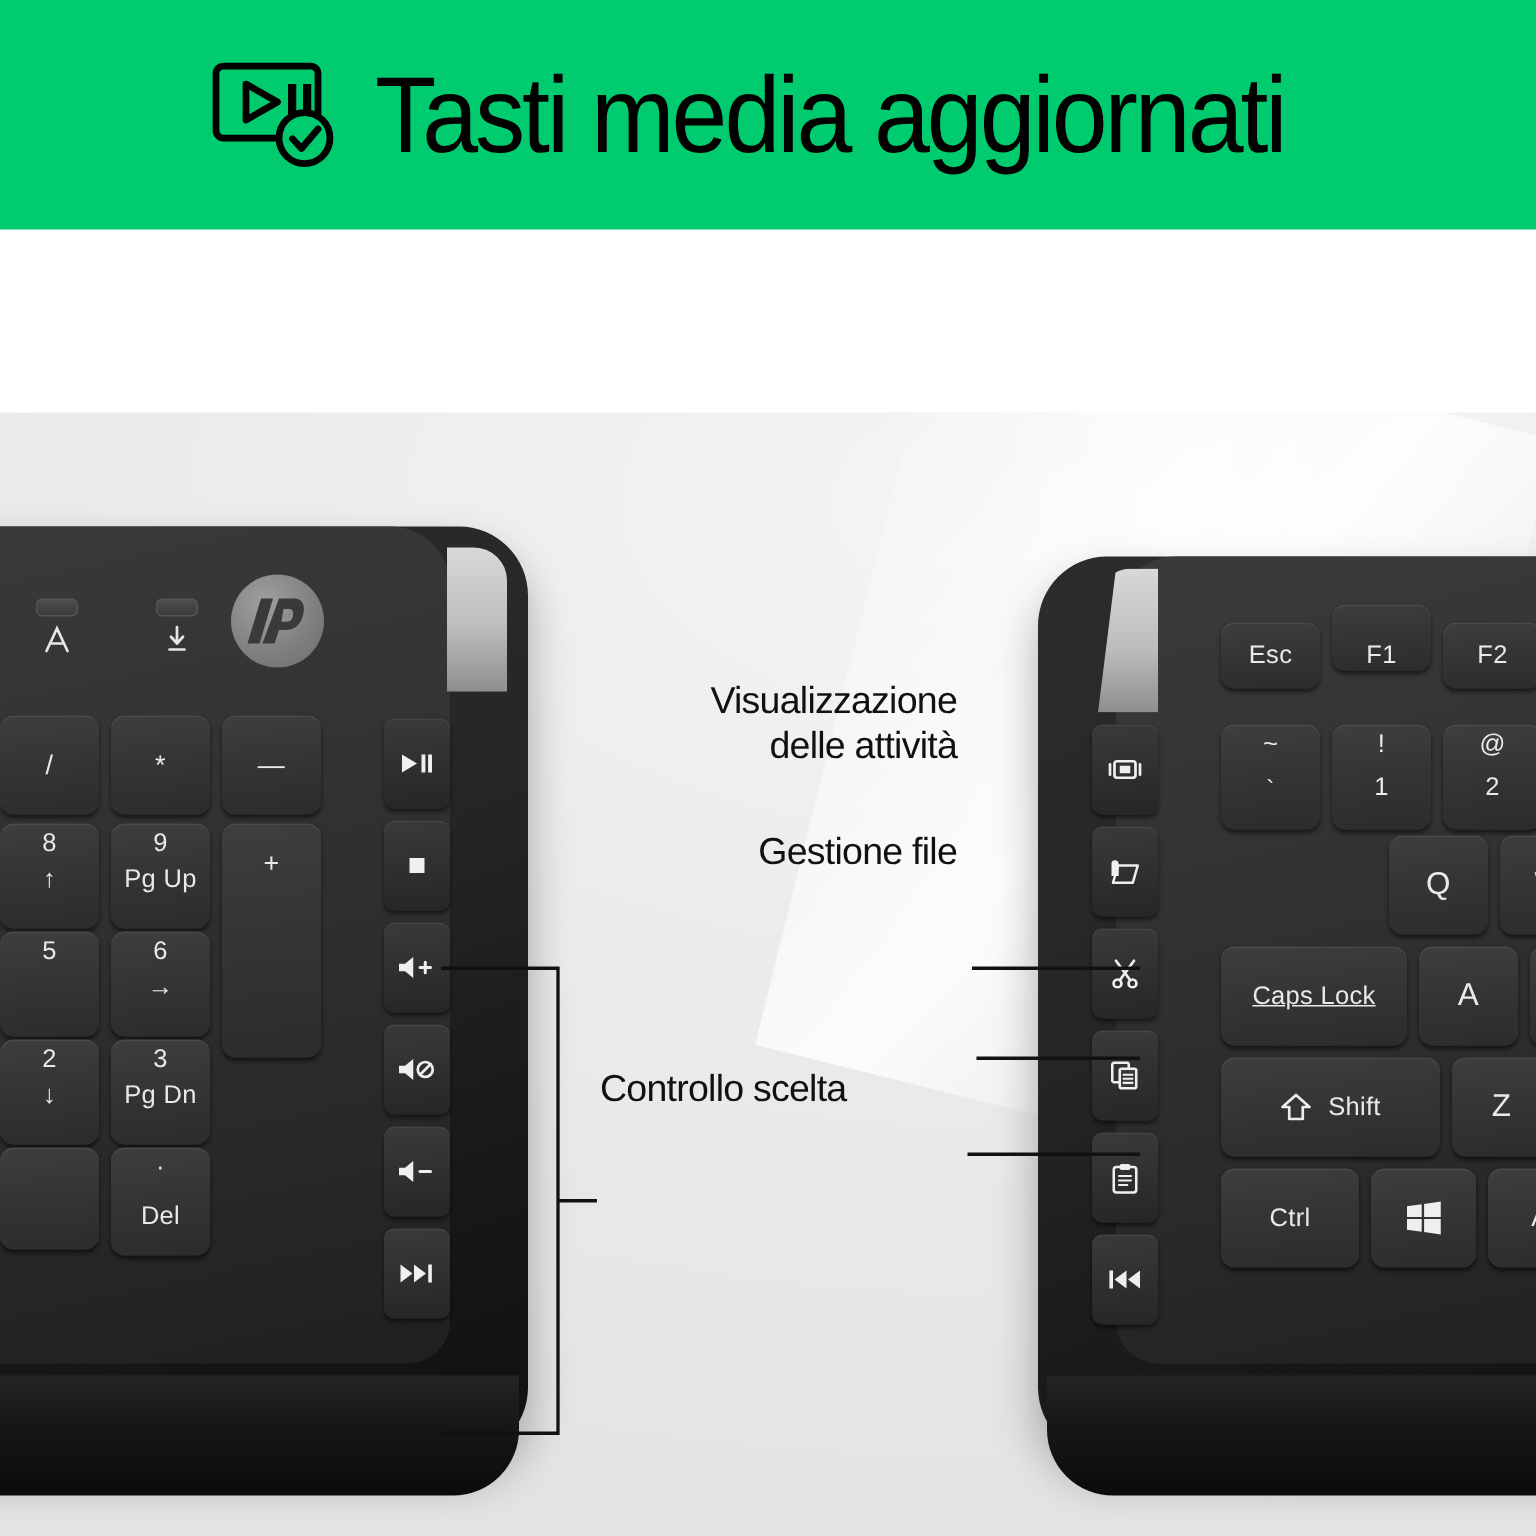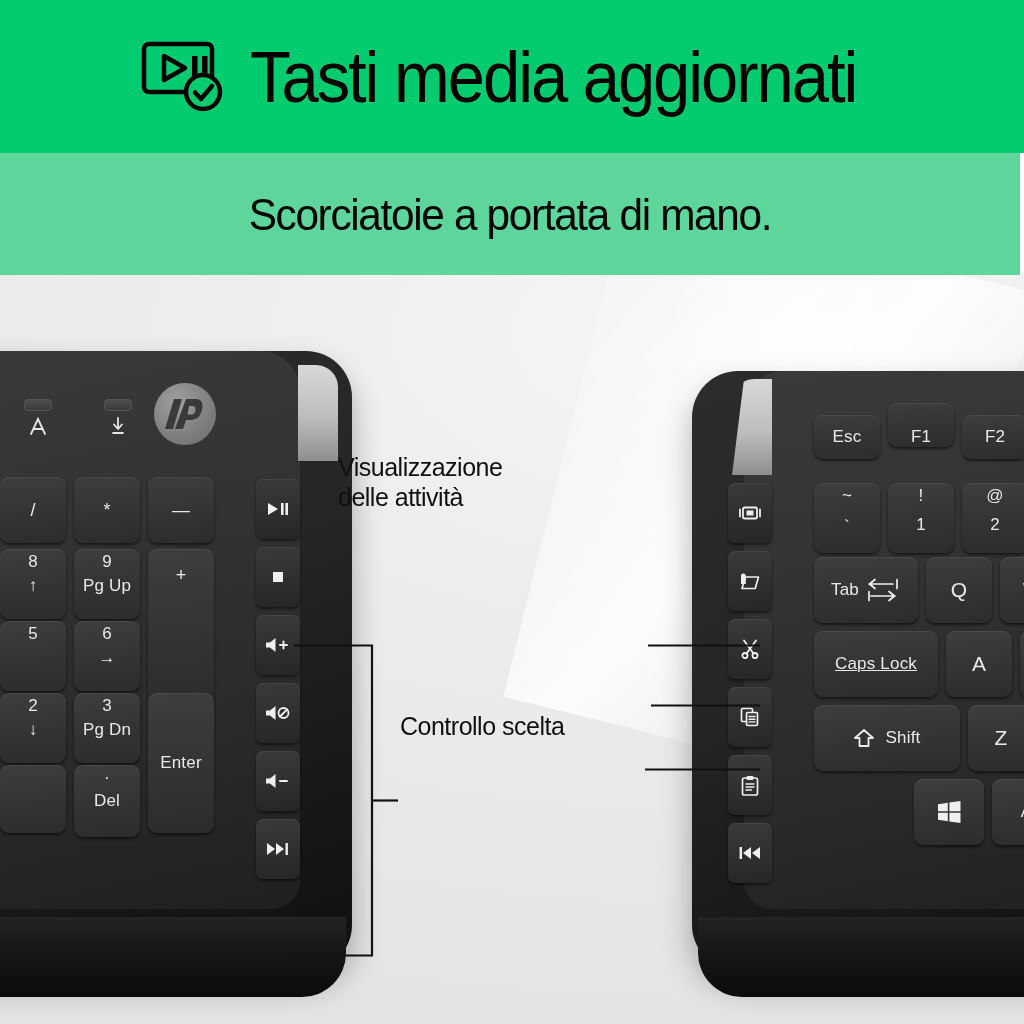--- a/index.html
+++ b/index.html
@@ -131,21 +131,21 @@
     box-shadow:0 2px 3px rgba(0,0,0,.5), inset 0 1px 0 rgba(255,255,255,.06);
     display:flex;align-items:center;justify-content:center;
   }
   .skey svg{display:block;}
 
   
   .callout-label{
     position:absolute;color:#111;font-size:25px;line-height:1.18;
     letter-spacing:-.5px;white-space:pre-line;
   }
-  .callout-label.right-align{}
+  .callout-label.right-align{text-align:right;}
   .lines{position:absolute;left:0;top:0;width:1024px;height:1024px;pointer-events:none;}
 </style>
 </head>
 <body>
 
 <div class="stage">
 
   <div class="band-primary">
     <div class="headline-wrap">
       <svg class="media-badge-icon" viewBox="0 0 88 74">
@@ -153,23 +153,20 @@
         <path d="M24 16 L45 28 L24 40 Z" fill="none" stroke="#000" stroke-width="4.5" stroke-linejoin="round"></path>
         <rect x="52" y="16" width="5.5" height="24" fill="#000"></rect>
         <rect x="62" y="16" width="5.5" height="24" fill="#000"></rect>
         <circle cx="63" cy="52" r="17" fill="#00cb6e" stroke="#000" stroke-width="4.5"></circle>
         <path d="M55 52.5 L61 59 L72 46" fill="none" stroke="#000" stroke-width="4.5" stroke-linecap="round" stroke-linejoin="round"></path>
       </svg>
       <div class="headline">Tasti media aggiornati</div>
     </div>
   </div>
 
-  <div class="band-secondary">
-    <div class="subline">Scorciatoie a portata di mano.</div>
-  </div>
 
   <div class="photo">
     <div class="bg-sheen"></div>
     <div class="bg-sheen2"></div>
 
     <div class="kb kb-left">
       <div class="kb-base"></div>
       <div class="kb-skirt"></div>
       <div class="kb-deck"></div>
       <div class="bezel-accent"></div>
@@ -229,30 +226,27 @@
       </div>
 
       <div class="key dual" style="left:168px;top:342px;width:66px;height:66px;">
         <span class="k-top">2</span>
         <span class="k-bot">↓</span>
       </div>
       <div class="key dual" style="left:242px;top:342px;width:66px;height:66px;">
         <span class="k-top">3</span>
         <span class="k-bot">Pg Dn</span>
       </div>
-      <div class="key" style="left:316px;top:342px;width:66px;height:140px;">
-        <span class="key-label-sm">Enter</span>
-      </div>
 
       <div class="key" style="left:168px;top:414px;width:66px;height:68px;">
         <span></span>
       </div>
       <div class="key dual" style="left:242px;top:414px;width:66px;height:68px;">
         <span class="k-top">·</span>
-        <span class="k-bot" style="margin-top:4px;">Del</span>
+        <span class="k-bot" style="margin-top:14px;">Del</span>
       </div>
 
       <div class="skey" style="left:424px;top:128px;">
         <svg width="22" height="14" viewBox="0 0 22 14">
           <path d="M1 1 L11 7 L1 13 Z" fill="#efefef"></path>
           <rect x="14" y="1" width="2.6" height="12" fill="#efefef"></rect>
           <rect x="18.4" y="1" width="2.6" height="12" fill="#efefef"></rect>
         </svg>
       </div>
       <div class="skey" style="left:424px;top:196px;">
@@ -352,27 +346,20 @@
       </div>
       <div class="key dual" style="left:196px;top:112px;width:66px;height:66px;">
         <span class="k-top">!</span>
         <span class="k-bot" style="margin-top:10px;">1</span>
       </div>
       <div class="key dual" style="left:270px;top:112px;width:66px;height:66px;">
         <span class="k-top">@</span>
         <span class="k-bot" style="margin-top:10px;">2</span>
       </div>
 
-      <div class="key" style="left:122px;top:186px;width:104px;height:66px;gap:8px;">
-        <span class="key-label-sm">Tab</span>
-        <svg width="34" height="26" viewBox="0 0 34 26">
-          <path d="M2 7 L26 7 M8 2.5 L2.5 7 L8 11.5 M30 2.5 L30 11.5" fill="none" stroke="#efefef" stroke-width="1.7" stroke-linecap="round" stroke-linejoin="round"></path>
-          <path d="M4 19 L28 19 M22 14.5 L27.5 19 L22 23.5 M2 14.5 L2 23.5" fill="none" stroke="#efefef" stroke-width="1.7" stroke-linecap="round" stroke-linejoin="round"></path>
-        </svg>
-      </div>
       <div class="key" style="left:234px;top:186px;width:66px;height:66px;">
         <span style="font-size:21px;">Q</span>
       </div>
       <div class="key" style="left:308px;top:186px;width:66px;height:66px;">
         <span style="font-size:21px;">W</span>
       </div>
 
       <div class="key" style="left:122px;top:260px;width:124px;height:66px;text-decoration:underline;">
         <span class="key-label-sm">Caps Lock</span>
       </div>
@@ -386,20 +373,23 @@
       <div class="key" style="left:122px;top:334px;width:146px;height:66px;gap:10px;">
         <svg width="22" height="20" viewBox="0 0 22 20">
           <path d="M11 2 L20 10 L15.5 10 L15.5 18 L6.5 18 L6.5 10 L2 10 Z" fill="none" stroke="#efefef" stroke-width="1.8" stroke-linejoin="round"></path>
         </svg>
         <span class="key-label-sm">Shift</span>
       </div>
       <div class="key" style="left:276px;top:334px;width:66px;height:66px;">
         <span style="font-size:21px;">Z</span>
       </div>
 
+      <div class="key" style="left:122px;top:408px;width:92px;height:66px;">
+        <span class="key-label-sm">Ctrl</span>
+      </div>
       <div class="key" style="left:222px;top:408px;width:70px;height:66px;">
         <svg width="26" height="26" viewBox="0 0 26 26">
           <path d="M2 5.2 L11.8 3.8 L11.8 12.3 L2 12.3 Z" fill="#efefef"></path>
           <path d="M13.4 3.6 L24.5 2 L24.5 12.3 L13.4 12.3 Z" fill="#efefef"></path>
           <path d="M2 13.7 L11.8 13.7 L11.8 22.2 L2 20.8 Z" fill="#efefef"></path>
           <path d="M13.4 13.7 L24.5 13.7 L24.5 24 L13.4 22.4 Z" fill="#efefef"></path>
         </svg>
       </div>
       <div class="key" style="left:300px;top:408px;width:78px;height:66px;">
         <span class="key-label-sm">Alt</span>
@@ -413,17 +403,18 @@
       <path d="M651 293 L760 293" stroke="#111" stroke-width="2.2" fill="none"></path>
       <path d="M645 357 L760 357" stroke="#111" stroke-width="2.2" fill="none"></path>
 
       <path d="M294 233 L372 233 L372 543 L294 543" stroke="#111" stroke-width="2.2" fill="none"></path>
       <path d="M372 388 L398 388" stroke="#111" stroke-width="2.2" fill="none"></path>
     </svg>
 
     <div class="callout-label right-align" style="right:386px;top:178px;width:300px;">Visualizzazione
 delle attività</div>
 
+    <div class="callout-label right-align" style="right:386px;top:279px;width:300px;">Gestione file</div>
 
 
     <div class="callout-label" style="left:400px;top:437px;width:300px;">Controllo scelta</div>
   </div>
 </div>
 
 </body></html>

